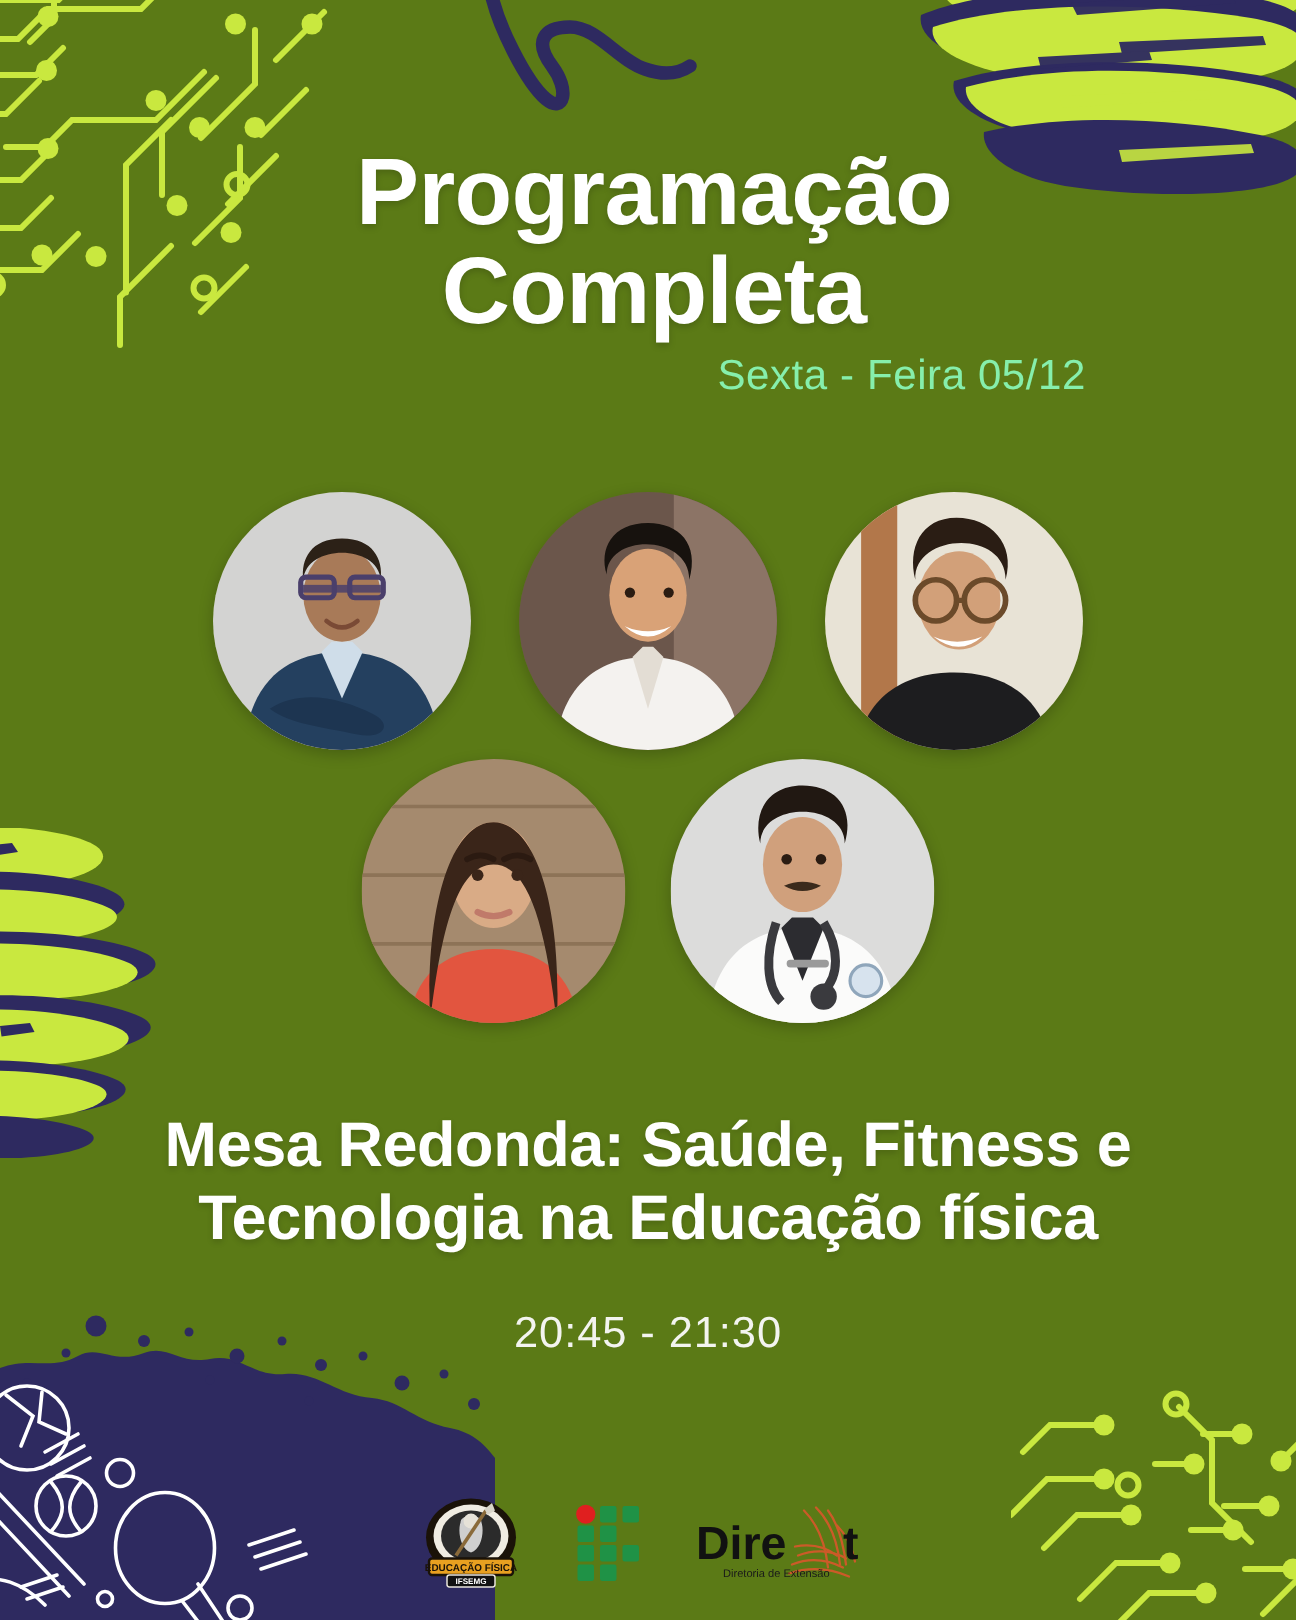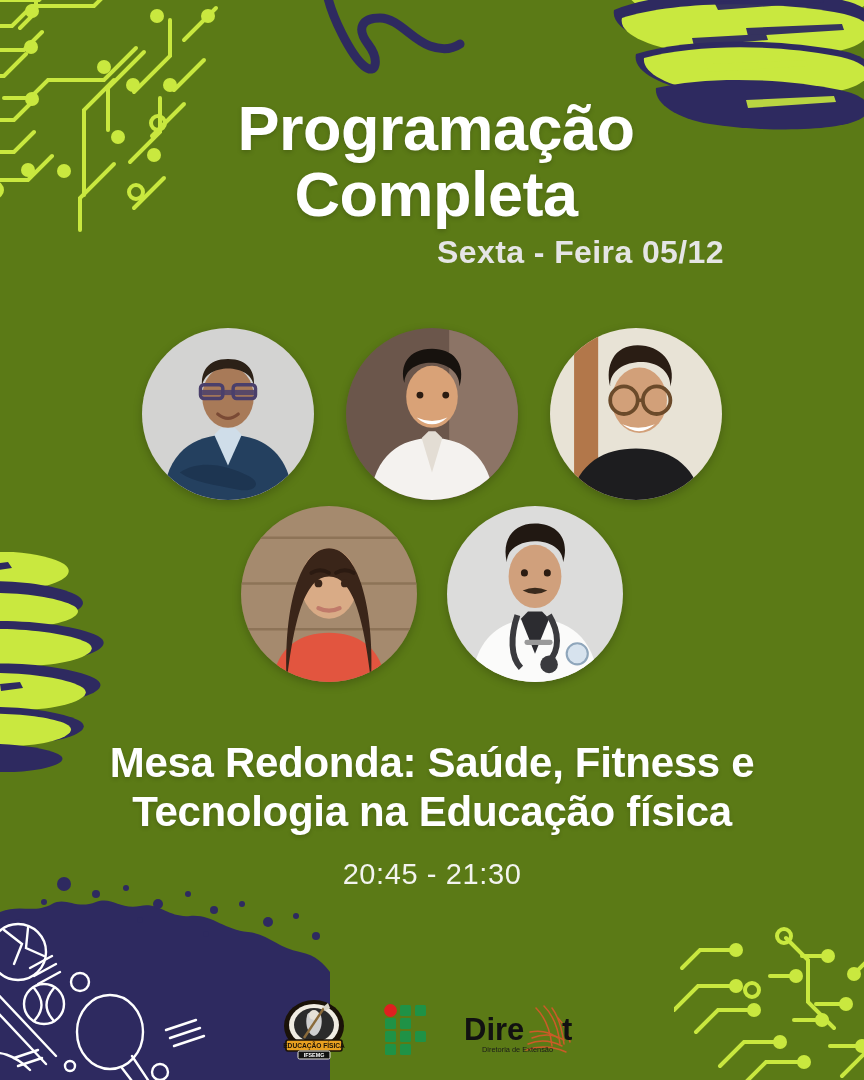--- a/index.html
+++ b/index.html
@@ -29,22 +29,22 @@
   .title-line{
     color:#ffffff;
     font-size:63px;
     font-weight:bold;
     letter-spacing:-0.5px;
     line-height:1.04;
     text-shadow:0 2px 5px rgba(0,0,0,.18);
   }
   .subtitle{
     position:absolute;right:140px;top:234px;
-    color:#e5e5e5;font-size:32px;letter-spacing:.4px;
-    font-weight:700;
+    color:#86efac;font-size:28px;letter-spacing:.4px;
+    font-weight:400;
   }
 
   
   .photo-row{position:absolute;width:864px;display:flex;justify-content:center;}
   #row1{top:328px;gap:32px;}
   #row2{top:506px;gap:30px;}
   .avatar{
     width:172px;height:172px;border-radius:50%;
     overflow:hidden;position:relative;
     box-shadow:0 3px 10px rgba(0,0,0,.22);
@@ -55,21 +55,21 @@
 
   
   .event-block{position:absolute;left:0;top:738px;width:864px;text-align:center;}
   .event-title{
     color:#ffffff;font-size:42px;font-weight:bold;line-height:1.17;
     letter-spacing:-0.3px;
     padding:0 58px;
     text-shadow:0 2px 4px rgba(0,0,0,.16);
   }
   .event-time{
-    color:#f3f4ef;font-size:29px;margin-top:22px;letter-spacing:.6px;
+    color:#f3f4ef;font-size:29px;margin-top:37px;letter-spacing:.6px;
   }
 
   
   .logo-bar{
     position:absolute;left:0;bottom:16px;width:864px;
     display:flex;justify-content:center;align-items:center;gap:30px;
   }
   .logo{display:block;}
 </style>
 </head>

